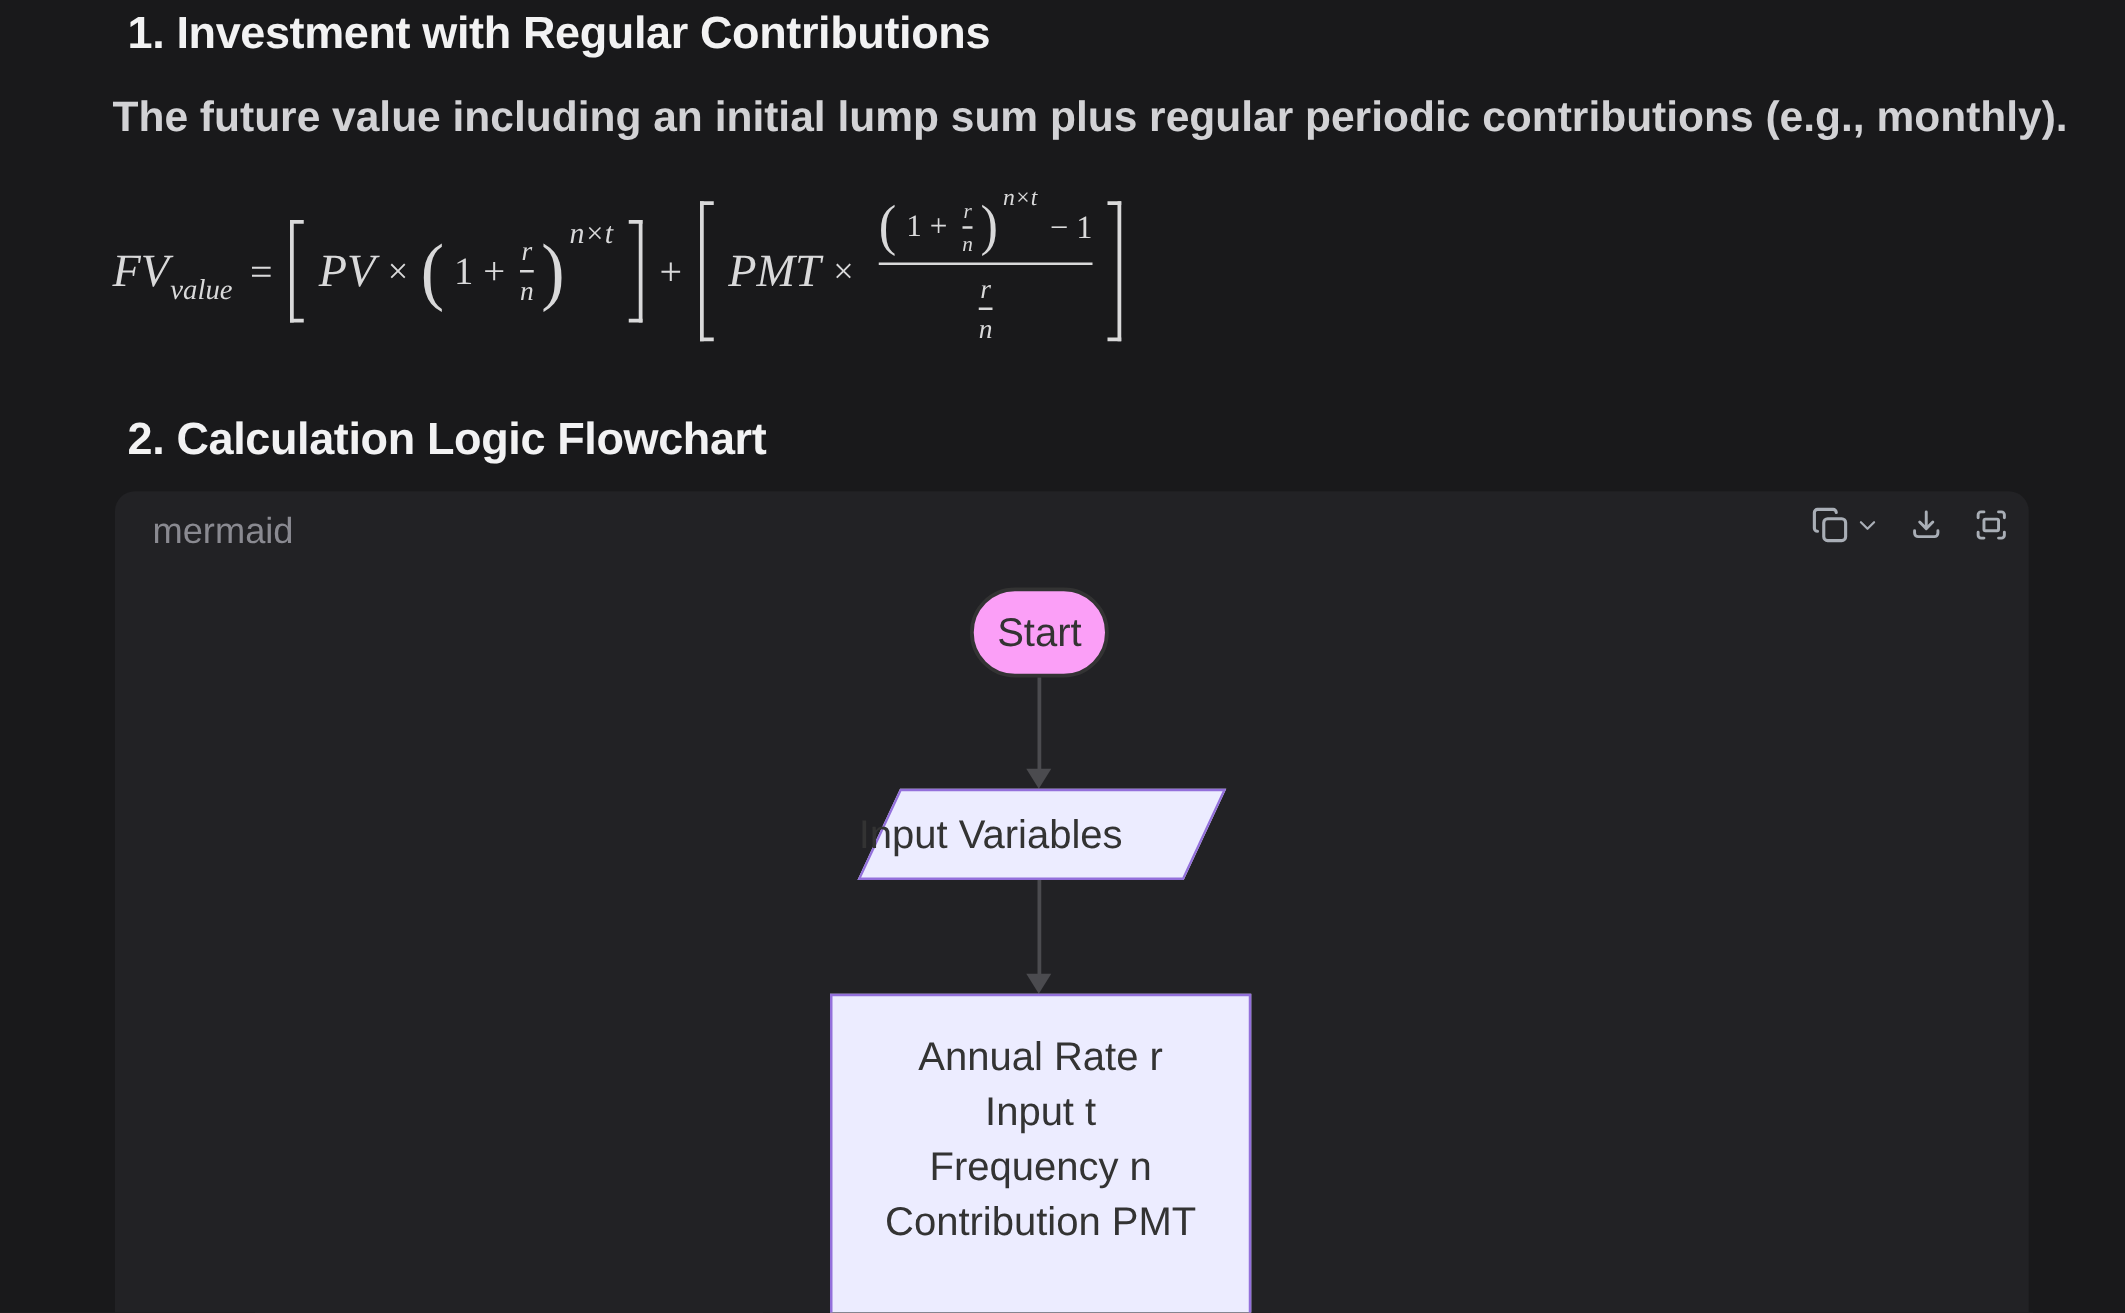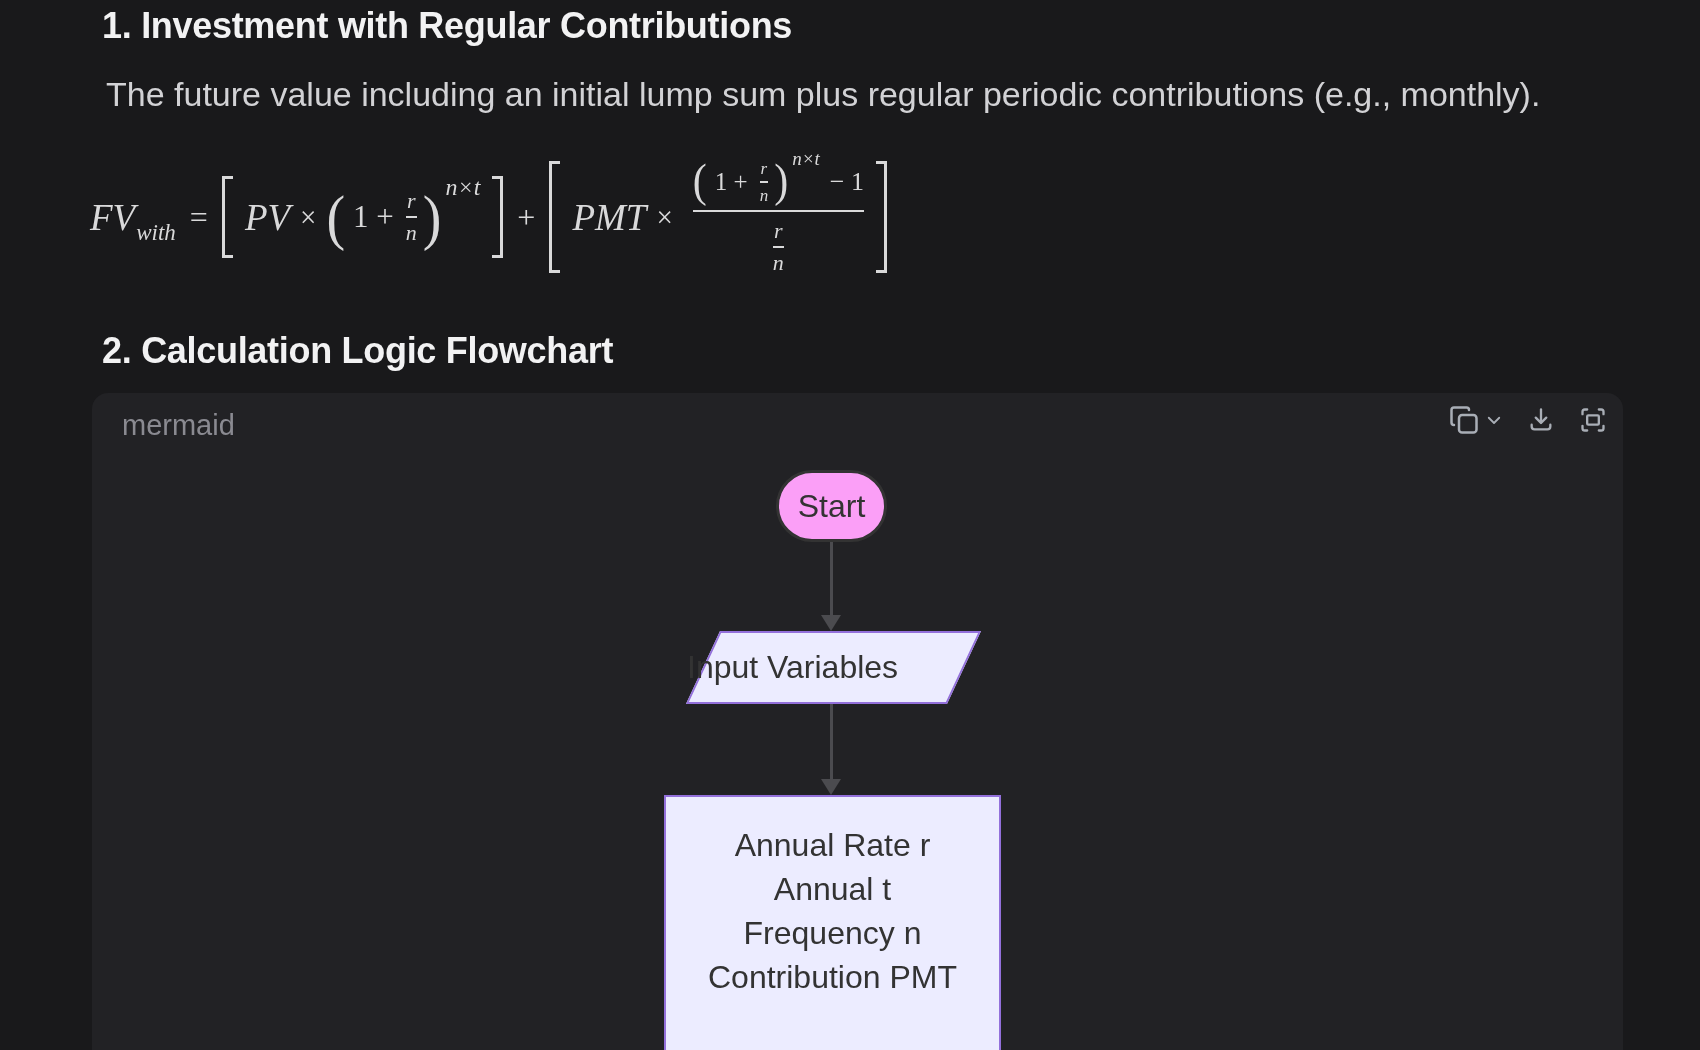--- a/index.html
+++ b/index.html
@@ -10,21 +10,21 @@
   }
   .h-doc {
     position:absolute; left:102px;
     color:#f2f2f3; font-size:36px; font-weight:700; letter-spacing:-0.3px;
     line-height:1.1;
   }
   #heading1 { top:6px; }
   #heading2 { top:331px; }
   #paragraph {
     position:absolute; left:90px; top:72px;
-    color:#d2d2d5; font-size:34px; font-weight:400; line-height:1.3;margin-left:16px;
+    color:#d2d2d5; font-size:34px; font-weight:700; line-height:1.3;
   }
 
   
   .formula {
     position:absolute; left:90px; top:158px; height:118px;
     display:flex; align-items:center;
     color:#d9d9da; font-family:"Liberation Serif", serif; font-size:32px;
   }
   .var { font-size:37px; font-style:italic; }
   .fv-sub { font-size:23px; font-style:italic; display:inline-block; transform:translateY(10px); margin-left:1px; }
@@ -106,21 +106,21 @@
   .rect-node .line { line-height:44px; white-space:nowrap; }
 </style>
 </head>
 <body style="background: rgb(25, 25, 27);">
 
 <h3 id="heading1" class="h-doc">1. Investment with Regular Contributions</h3>
 
 <p id="paragraph">The future value including an initial lump sum plus regular periodic contributions (e.g., monthly).</p>
 
 <div class="formula">
-  <span><span class="var">FV</span><span class="fv-sub">with</span></span>
+  <span><span class="var">FV</span><span class="fv-sub">value</span></span>
   <span class="op">=</span>
 
   <span class="sqgroup b1">
     <span class="sq open"></span>
     <span class="var">PV</span>
     <span class="times">×</span>
     <span class="pgroup">
       <span class="paren">(</span>
       <span class="base-num">1 +</span>
       <span class="vfrac s22">
@@ -217,19 +217,19 @@
     <div class="parallelogram" style="background: rgb(236, 236, 255); border-color: rgb(147, 112, 219);"></div>
     <div class="parallelogram-label">
       <span class="node-label">Input Variables</span>
     </div>
 
     <div id="edge2-line" class="edge-line" style="background: rgb(75, 75, 79);"></div>
     <div id="edge2-head" class="edge-head" style="border-top-color: rgb(75, 75, 79);"></div>
 
     <div class="rect-node" style="background: rgb(236, 236, 255); border-color: rgb(147, 112, 219);">
       <span class="node-label line">Annual Rate r</span>
-      <span class="node-label line">Annual t</span>
+      <span class="node-label line">Input t</span>
       <span class="node-label line">Frequency n</span>
       <span class="node-label line">Contribution PMT</span>
     </div>
 
   </div>
 </div>
 
 </body></html>

